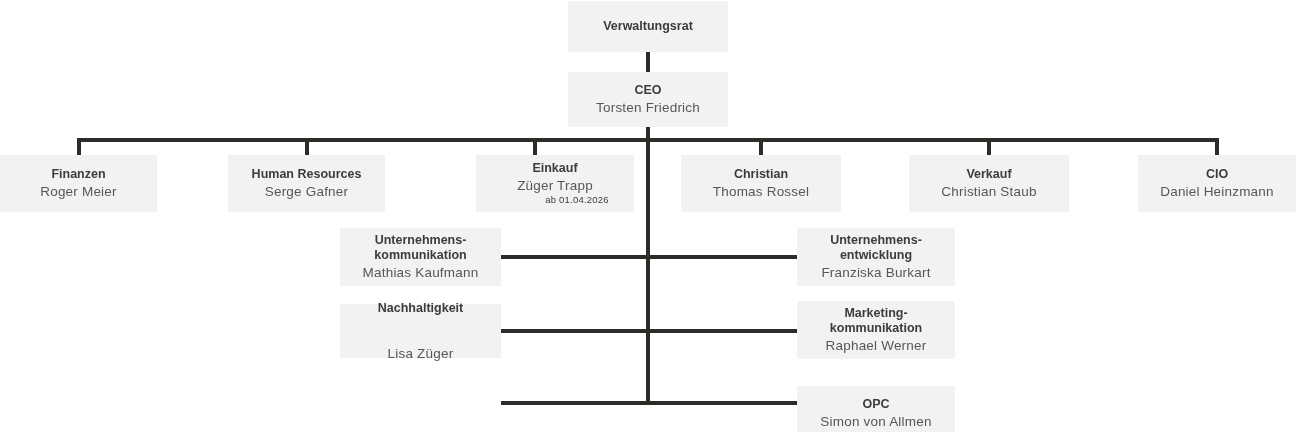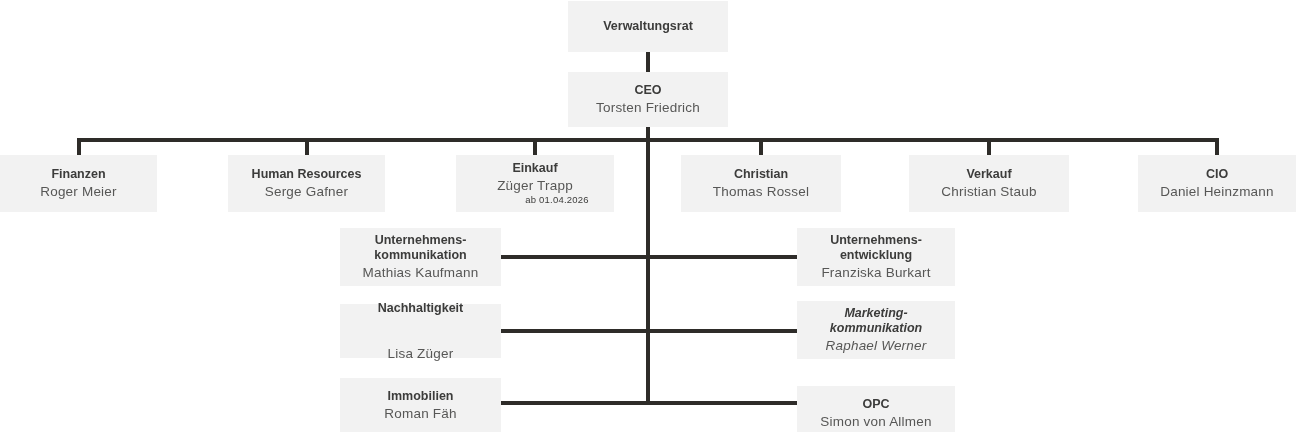--- a/index.html
+++ b/index.html
@@ -39,28 +39,28 @@
     text-align:center;
   }
   .t{font-weight:bold;font-size:12.5px;line-height:15px;color:var(--title_text);white-space:pre-line;}
   .n{font-size:13.5px;line-height:17px;color:var(--name_text);letter-spacing:.2px;margin-top:1px;}
   .note{font-size:9.5px;line-height:12px;color:var(--title_text);letter-spacing:.2px;margin-left:44px;}
 
   .b-root{left:568px;top:1px;width:160px;height:51px;}
   .b-ceo{left:568px;top:72px;width:160px;height:55px;}
   .b-finanzen{left:0px;top:155px;width:157px;height:57px;}
   .b-hr{left:228px;top:155px;width:157px;height:57px;}
-  .b-einkauf{left:456px;top:155px;width:158px;height:57px;}
+  .b-einkauf{left:476px;top:155px;width:158px;height:57px;}
   .b-logistik{left:681px;top:155px;width:160px;height:57px;}
   .b-verkauf{left:909px;top:155px;width:160px;height:57px;}
   .b-cio{left:1138px;top:155px;width:158px;height:57px;}
   .b-uk{left:340px;top:228px;width:161px;height:58px;}
   .b-ue{left:797px;top:228px;width:158px;height:58px;}
   .b-nach{left:340px;top:304px;width:161px;height:54px;gap:28px;}
-  .b-mk{left:797px;top:301px;width:158px;height:58px;font-style:italic;}
+  .b-mk{left:797px;top:301px;width:158px;height:58px;}
   .b-immo{left:340px;top:378px;width:161px;height:54px;}
   .b-opc{left:797px;top:386px;width:158px;height:54px;text-align:right;}
 </style>
 </head>
 <body>
 
 <div id="stage">
 
   <div class="line l-root-ceo"></div>
   <div class="line l-trunk"></div>
@@ -119,24 +119,20 @@
     <div class="t">Unternehmens-
 kommunikation</div>
     <div class="n">Mathias Kaufmann</div>
   </div>
 
   <div class="node b-nach">
     <div class="t">Nachhaltigkeit</div>
     <div class="n">Lisa Züger</div>
   </div>
 
-  <div class="node b-immo">
-    <div class="t">Immobilien</div>
-    <div class="n">Roman Fäh</div>
-  </div>
 
   <div class="node b-ue">
     <div class="t">Unternehmens-
 entwicklung</div>
     <div class="n">Franziska Burkart</div>
   </div>
 
   <div class="node b-mk">
     <div class="t">Marketing-
 kommunikation</div>

